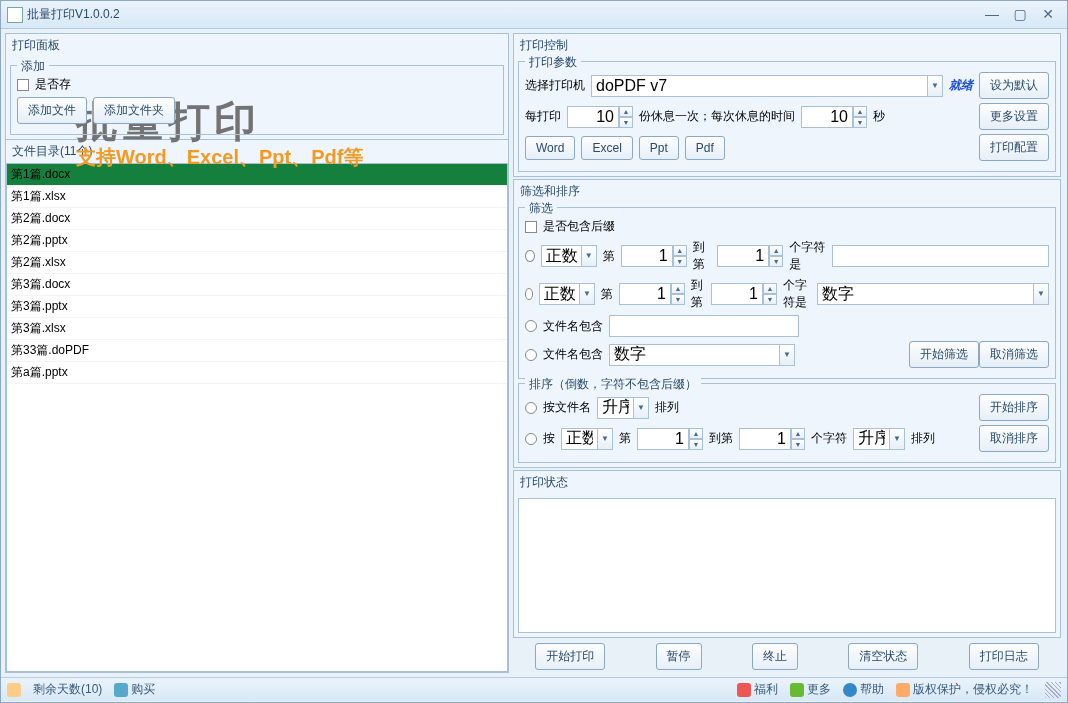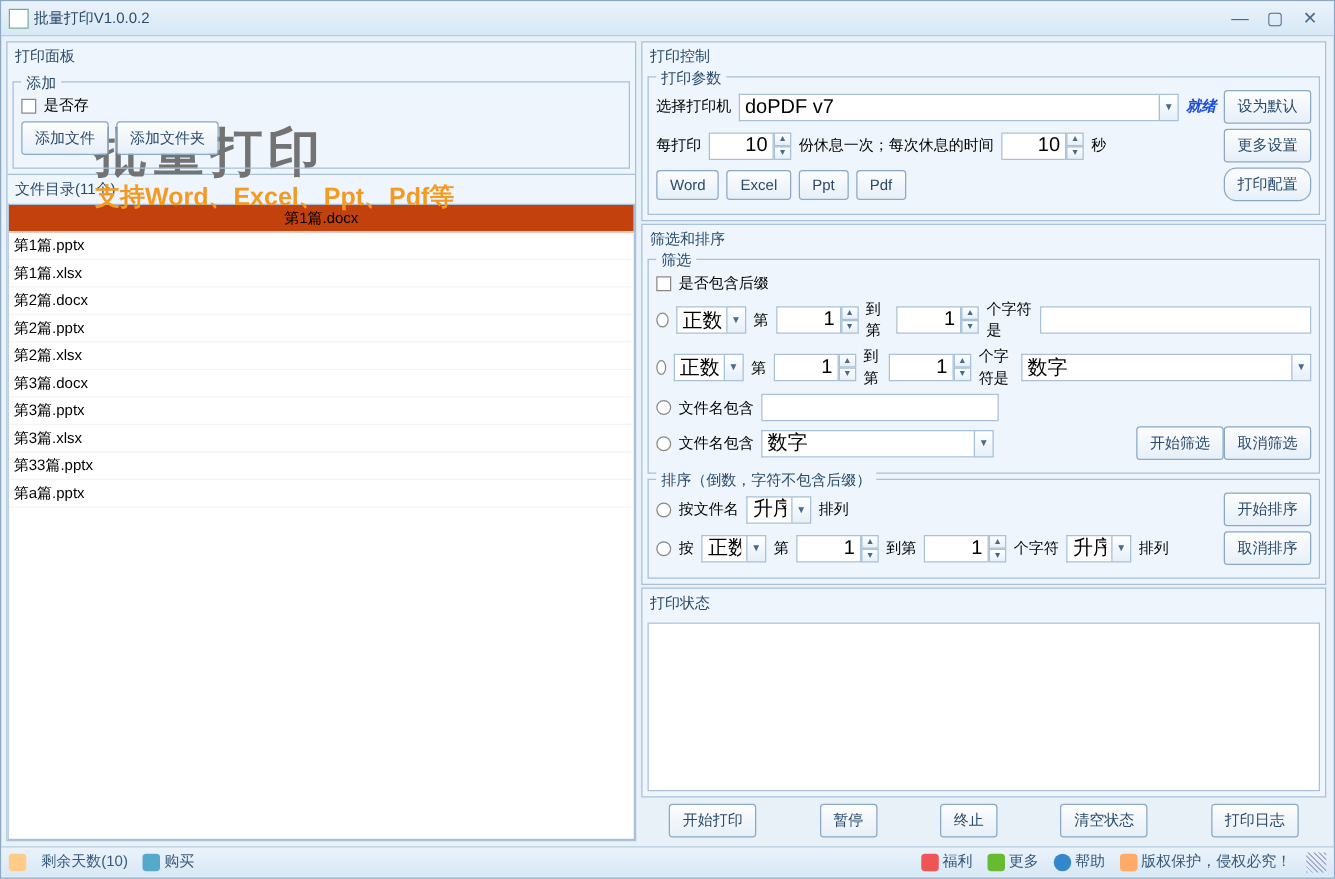--- a/index.html
+++ b/index.html
@@ -11,21 +11,21 @@
 .main { display: flex; height: 648px; padding: 4px; gap: 4px; }
 .left { width: 504px; display: flex; flex-direction: column; gap: 2px; }
 .right { width: 548px; display: flex; flex-direction: column; gap: 2px; }
 .panel { border: 1px solid #a8c0d8; background: #eef5fc; }
 .panel-title { padding: 3px 6px; color: #2a4a6a; font-size: 12px; }
 .fieldset { border: 1px solid #a8c0d8; margin: 4px; padding: 6px; position: relative; }
 .fieldset-title { position: absolute; top: -8px; left: 6px; background: #eef5fc; padding: 0 4px; color: #2a4a6a; font-size: 12px; }
 .btn { background: linear-gradient(#fdfdfd, #e6eff8); border: 1px solid #8ba8c4; border-radius: 3px; padding: 4px 10px; color: #2a4a6a; cursor: pointer; font-size: 12px; white-space: nowrap; }
 .file-list { background: #fff; border: 1px solid #a8c0d8; flex: 1; overflow-y: auto; }
 .file-row { padding: 2px 4px; border-bottom: 1px solid #f4f4f4; cursor: pointer; }
-.file-row.selected { background: #c2410c; text-align: center; }
+.file-row.selected { background: #15803d; }
 .watermark { position: absolute; left: 70px; top: 60px; pointer-events: none; }
 .watermark .big { color: #737373; font-size: 42px; font-weight: bold; letter-spacing: 4px; }
 .watermark .sub { color: #f49a22; font-size: 20px; font-weight: bold; margin-top: -6px; text-align: center; }
 input[type=text], select { border: 1px solid #a8c0d8; background: #fff; padding: 2px 4px; font-size: 16px; height: 22px; }
 .spinner { display: inline-flex; }
 .spinner input { width: 52px; text-align: right; }
 .spinner .sb { width: 14px; display: flex; flex-direction: column; }
 .spinner .sb span { flex:1; border:1px solid #a8c0d8; background:linear-gradient(#fff,#e6eff8); font-size:7px; text-align:center; line-height:9px; cursor:pointer; color:#4a6a8a; }
 .combo { display:inline-flex; }
 .combo input { border-right:none; }
@@ -68,29 +68,28 @@
           <span>是否存</span>
         </div>
         <div class="row">
           <button class="btn">添加文件</button>
           <button class="btn">添加文件夹</button>
         </div>
       </div>
       <div class="panel-title" style="border-top:1px solid #a8c0d8;">文件目录(11个)</div>
       <div class="file-list" id="file-list">
           <div class="file-row selected">第1篇.docx</div>
-          <div class="file-row">第1篇.pptx</div>
           <div class="file-row">第1篇.xlsx</div>
           <div class="file-row">第2篇.docx</div>
           <div class="file-row">第2篇.pptx</div>
           <div class="file-row">第2篇.xlsx</div>
           <div class="file-row">第3篇.docx</div>
           <div class="file-row">第3篇.pptx</div>
           <div class="file-row">第3篇.xlsx</div>
-          <div class="file-row">第33篇.pptx</div>
+          <div class="file-row">第33篇.doPDF</div>
           <div class="file-row">第a篇.pptx</div>
         </div>
     </div>
   </div>
 
   <div class="right">
     <div class="panel">
       <div class="panel-title">打印控制</div>
       <div class="fieldset">
         <div class="fieldset-title">打印参数</div>
@@ -121,21 +120,21 @@
               </div>
             </div>
           <span>秒</span>
           <button class="btn" style="margin-left:auto;">更多设置</button>
         </div>
         <div class="row">
           <button class="btn">Word</button>
           <button class="btn">Excel</button>
           <button class="btn">Ppt</button>
           <button class="btn">Pdf</button>
-          <button class="btn" style="margin-left:auto;border-radius:10px;">打印配置</button>
+          <button class="btn" style="margin-left:auto;">打印配置</button>
         </div>
       </div>
     </div>
 
     <div class="panel">
       <div class="panel-title">筛选和排序</div>
       <div class="fieldset">
         <div class="fieldset-title">筛选</div>
         <div class="row">
             <span class="checkbox"></span>

